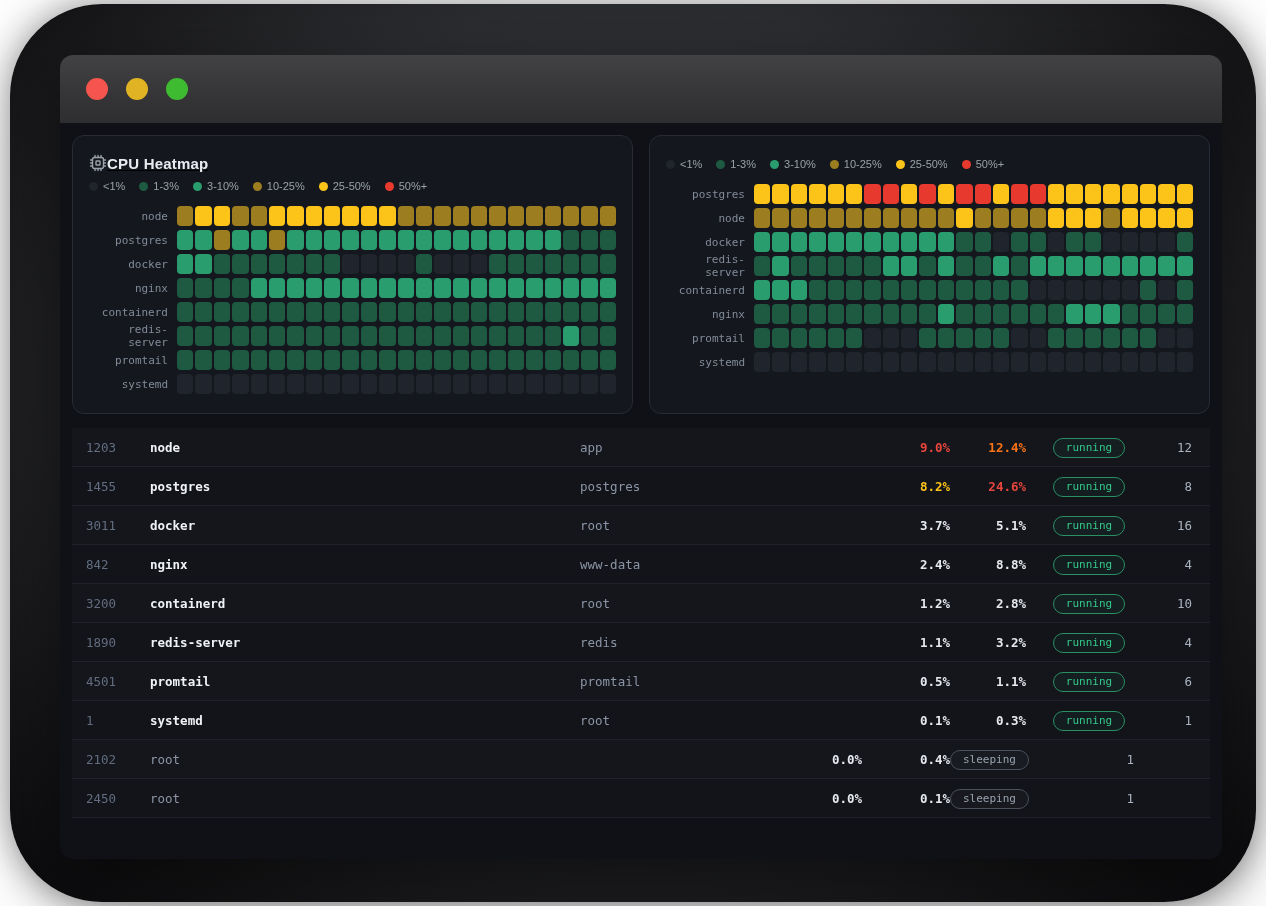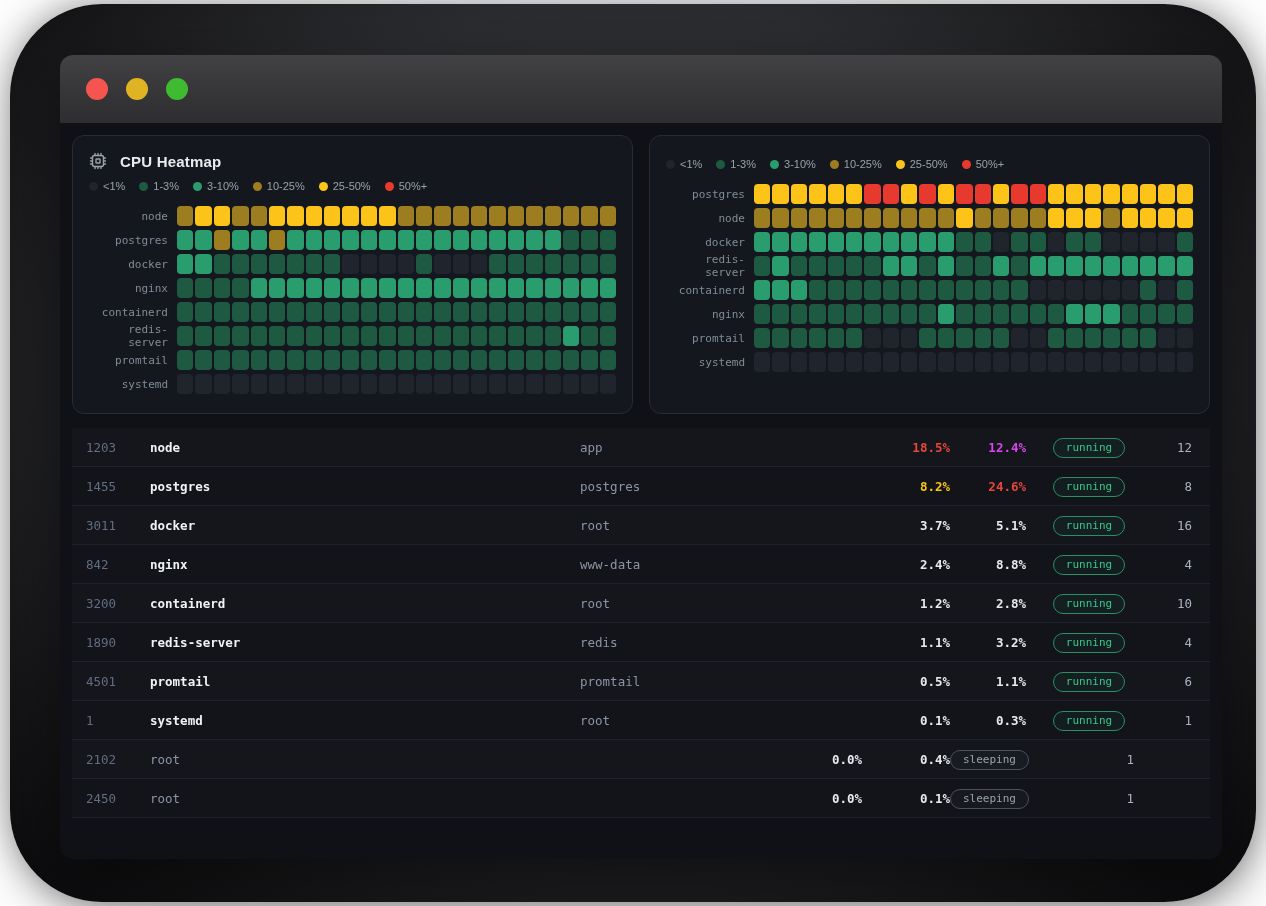--- a/index.html
+++ b/index.html
@@ -16,21 +16,21 @@
     border-radius:13px; background:#0f1116; overflow:hidden;
     box-shadow: 0 25px 70px rgba(0,0,0,0.55); }
 
   .titlebar { height:68px; background:linear-gradient(180deg,#424244 0%,#353537 60%,#2e2e30 100%);
     display:flex; align-items:center; padding-left:26px; }
   .dot { width:22px; height:22px; border-radius:50%; margin-right:18px; cursor:default; }
 
   .panels { display:flex; gap:16px; margin:12px 12px 0; height:279px; }
   .panel { flex:1; background:#14171d; border:1px solid #272c34; border-radius:12px;
     padding:14px 16px 12px; overflow:hidden; }
-  .panel-header { display:flex; align-items:center; gap:13px; height:22px; }
+  .panel-header { display:flex; align-items:flex-end; gap:0; height:22px;text-decoration:underline; }
   .panel-title { color:#e9ecef; font-size:15px; font-weight:bold; letter-spacing:0.2px; }
   .panel-icon { width:18px; height:18px; display:inline-flex; }
 
   .legend { display:flex; align-items:center; gap:14px; margin-top:7px; height:14px; }
   .legend-item { display:flex; align-items:center; gap:5px; }
   .legend-dot { width:9px; height:9px; border-radius:50%; }
   .legend-label { color:#9aa1ab; font-size:11px; }
 
   .heatmap { margin-top:13px; }
   .hm-row { display:flex; align-items:center; height:20px; margin-bottom:4px; }
@@ -612,22 +612,22 @@
         </div>
 
       </div>
 
       <div class="proc-table">
         <div id="table-body">
             <div class="t-row">
               <div class="c c1 pid">1203</div>
               <div class="c pname">node</div>
               <div class="c user">app</div>
-              <div class="val num" style="color: rgb(232, 70, 60);">18.5%</div>
-              <div class="val num" style="color: #d946ef;">12.4%</div>
+              <div class="val num" style="color: rgb(232, 70, 60);">9.0%</div>
+              <div class="val num" style="color: #f97316;">12.4%</div>
               <div class="ctr"><span class="pill running">running</span></div>
               <div class="threads thr">12</div>
             </div>
             <div class="t-row alt">
               <div class="c c1 pid">1455</div>
               <div class="c pname">postgres</div>
               <div class="c user">postgres</div>
               <div class="val num" style="color: rgb(252, 196, 25);">8.2%</div>
               <div class="val num" style="color: rgb(232, 70, 60);">24.6%</div>
               <div class="ctr"><span class="pill running">running</span></div>

